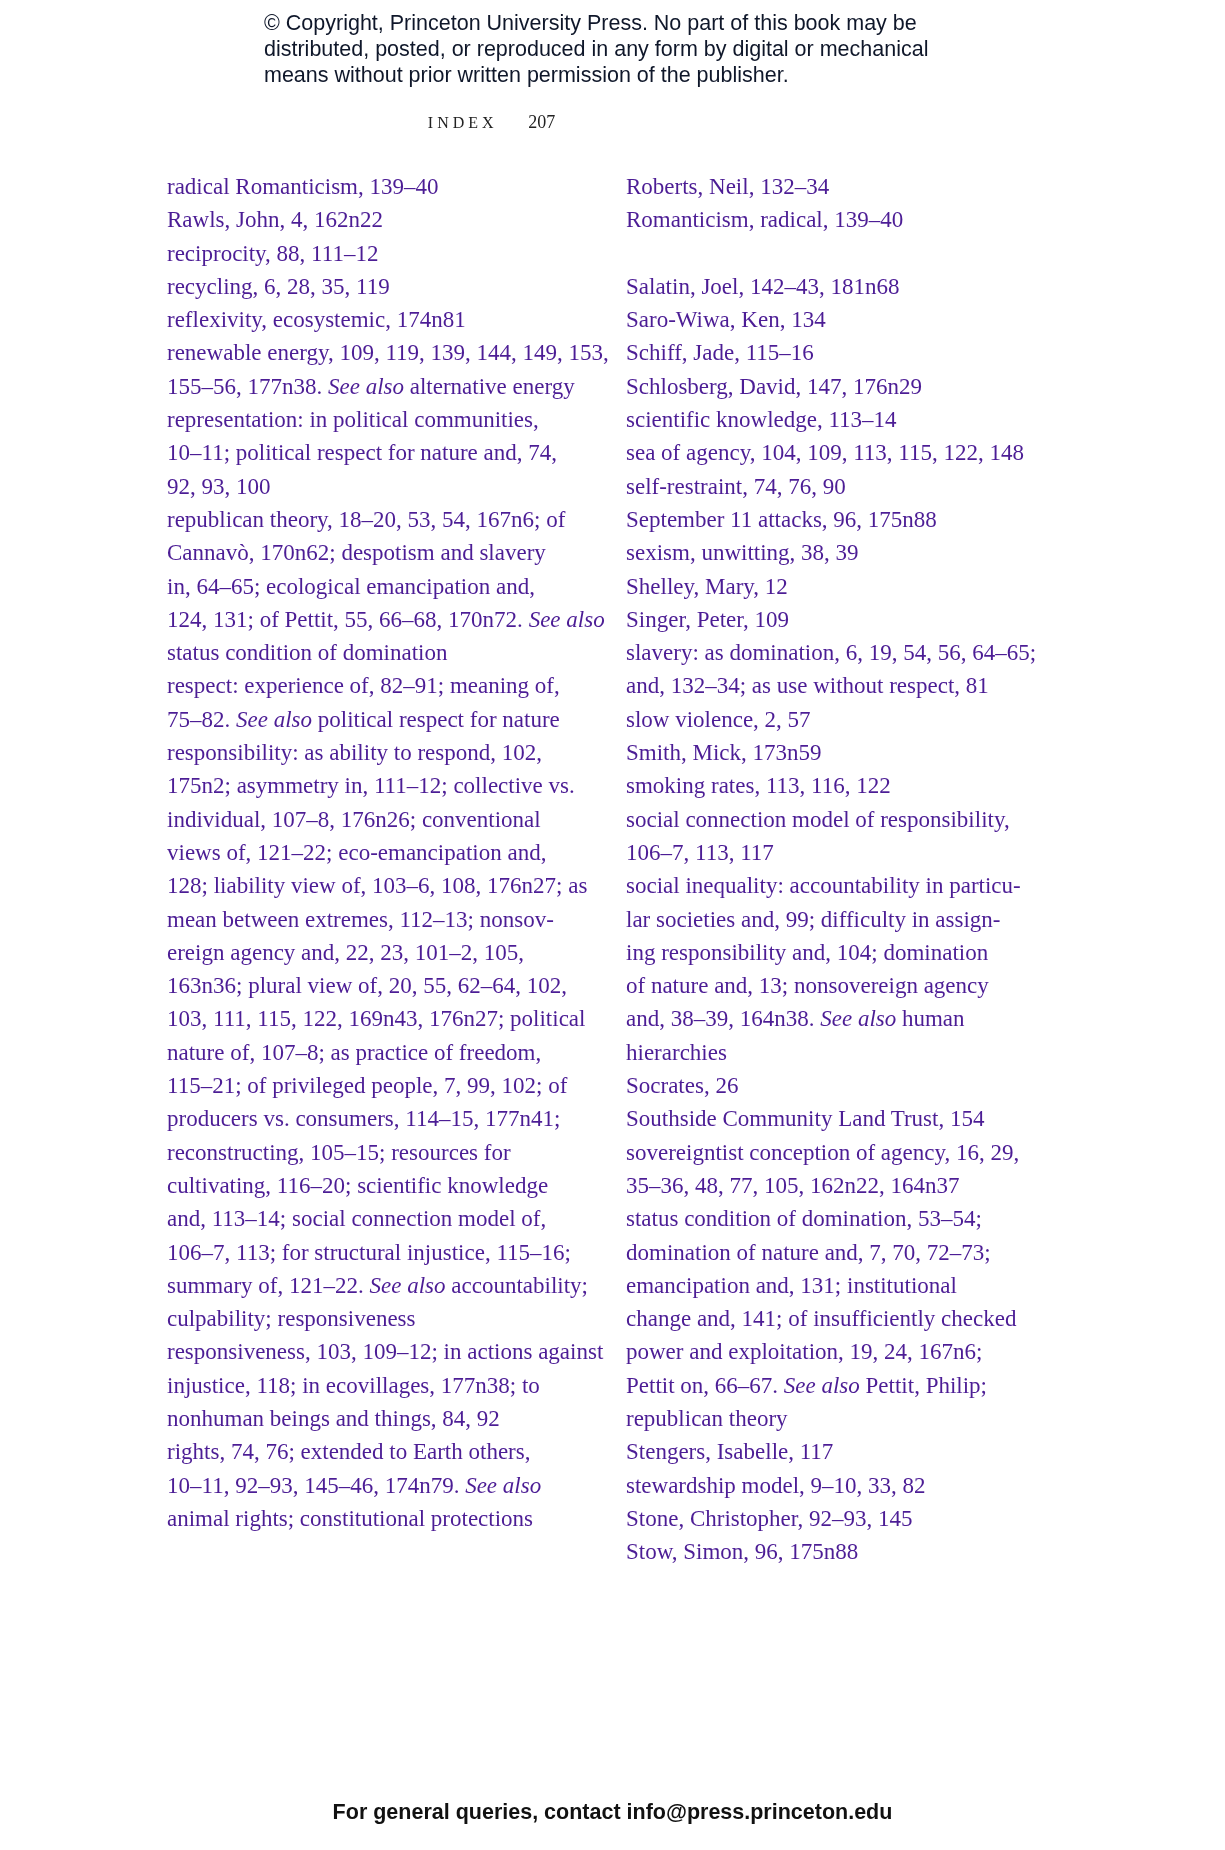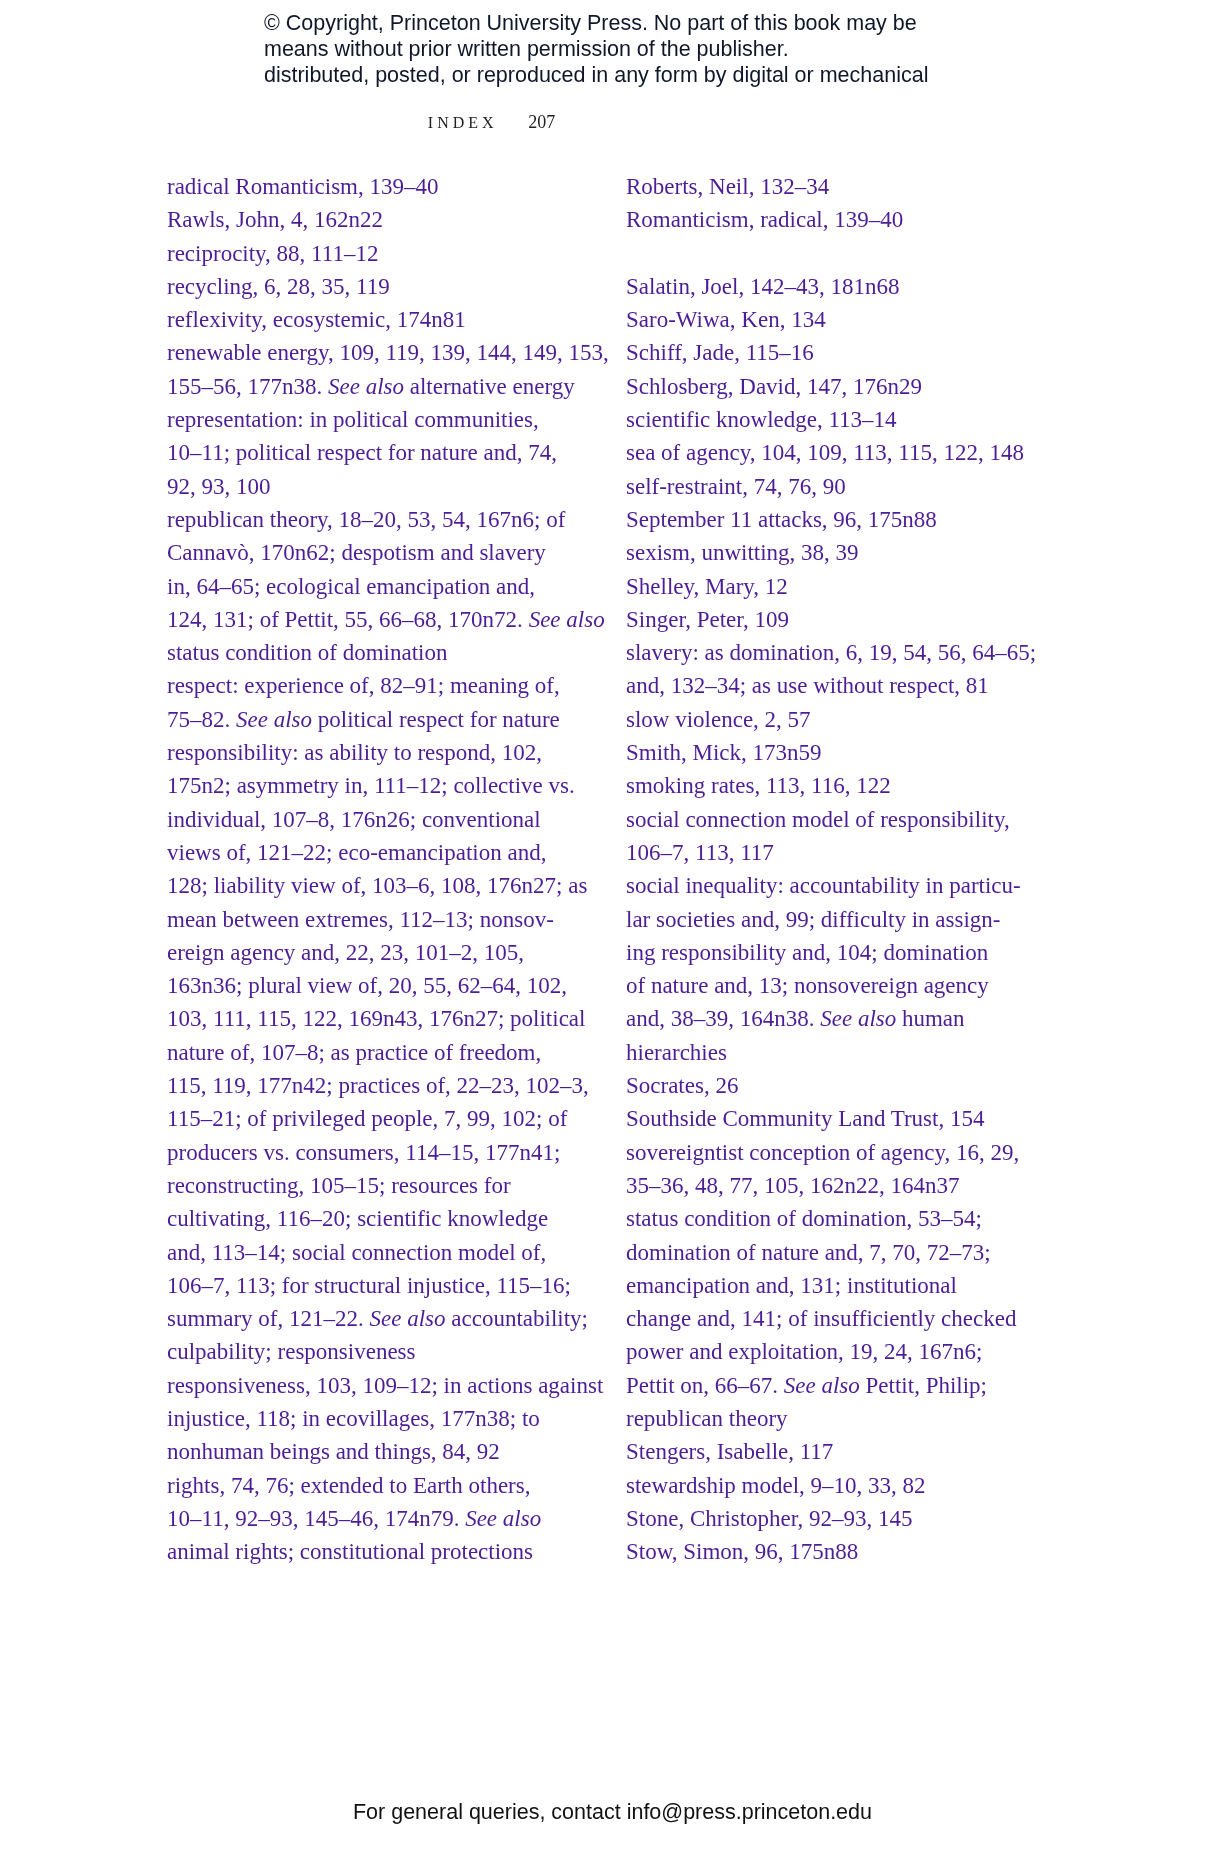--- a/index.html
+++ b/index.html
@@ -63,29 +63,30 @@
     .gap { height: 33.3px; }
     .footer {
       position: absolute;
       top: 1800px;
       left: 0;
       width: 1225px;
       text-align: center;
       font-family: "Liberation Sans", sans-serif;
       font-size: 21.5px;
       color: #111;
+      font-weight: bold;
     }
   </style>
 </head>
 <body>
 
 <div class="copyright">
   <div>© Copyright, Princeton University Press. No part of this book may be</div>
+  <div>distributed, posted, or reproduced in any form by digital or mechanical</div>
   <div>means without prior written permission of the publisher.</div>
-  <div>distributed, posted, or reproduced in any form by digital or mechanical</div>
 </div>
 
 <div class="running-head">
   <span class="label">INDEX</span>
   <span class="page-num">207</span>
 </div>
 
 <div class="column col-left">
     <div class="entry">
       <span class="line">radical Romanticism, 139–40</span>
@@ -126,21 +127,20 @@
       <span class="line">responsibility: as ability to respond, 102,</span>
       <span class="line">175n2; asymmetry in, 111–12; collective vs.</span>
       <span class="line">individual, 107–8, 176n26; conventional</span>
       <span class="line">views of, 121–22; eco-emancipation and,</span>
       <span class="line">128; liability view of, 103–6, 108, 176n27; as</span>
       <span class="line">mean between extremes, 112–13; nonsov-</span>
       <span class="line">ereign agency and, 22, 23, 101–2, 105,</span>
       <span class="line">163n36; plural view of, 20, 55, 62–64, 102,</span>
       <span class="line">103, 111, 115, 122, 169n43, 176n27; political</span>
       <span class="line">nature of, 107–8; as practice of freedom,</span>
-      <span class="line">115, 119, 177n42; practices of, 22–23, 102–3,</span>
       <span class="line">115–21; of privileged people, 7, 99, 102; of</span>
       <span class="line">producers vs. consumers, 114–15, 177n41;</span>
       <span class="line">reconstructing, 105–15; resources for</span>
       <span class="line">cultivating, 116–20; scientific knowledge</span>
       <span class="line">and, 113–14; social connection model of,</span>
       <span class="line">106–7, 113; for structural injustice, 115–16;</span>
       <span class="line">summary of, 121–22. <span class="see-also">See also</span> accountability;</span>
       <span class="line">culpability; responsiveness</span>
     </div>
     <div class="entry">

